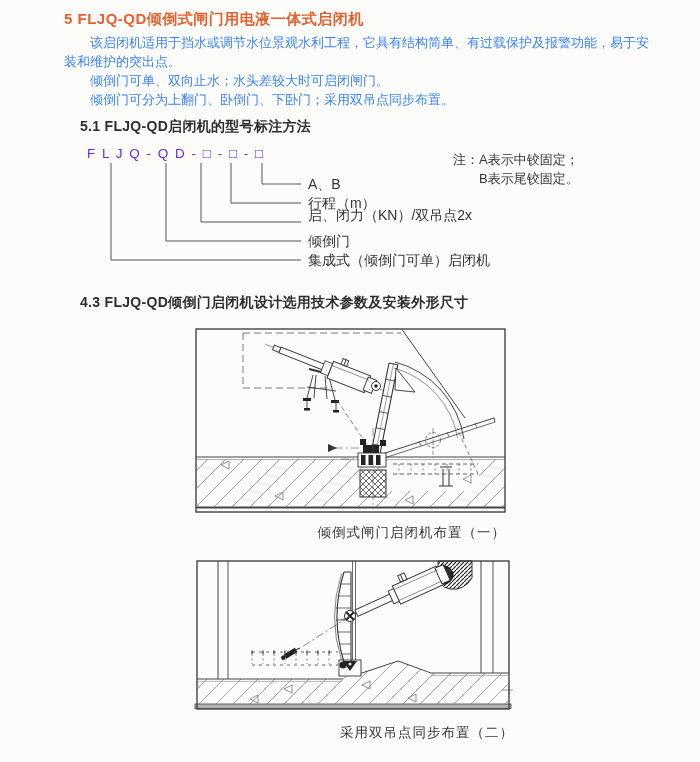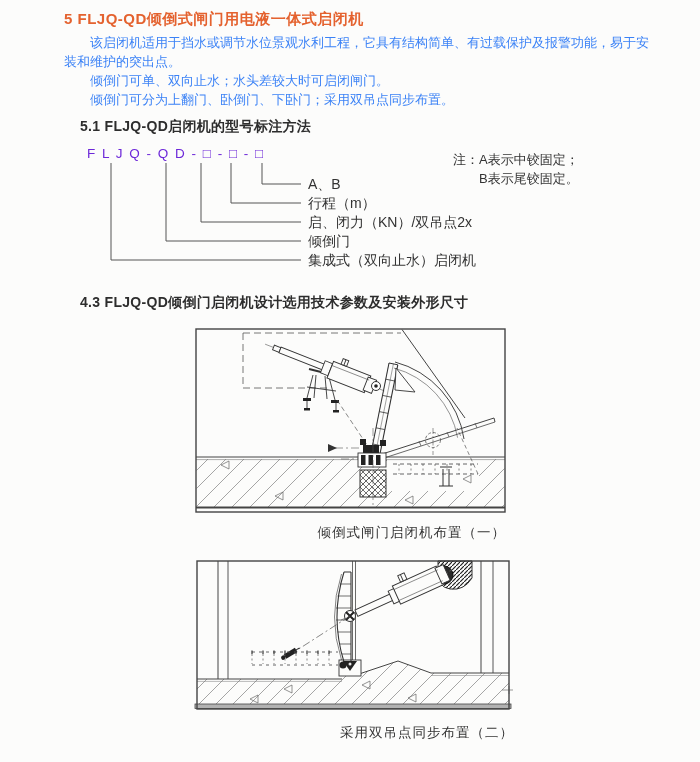--- a/index.html
+++ b/index.html
@@ -58,23 +58,23 @@
       <path d="M262,23 V44  H301"></path>
       <path d="M231,23 V63  H301"></path>
       <path d="M201,23 V82  H301"></path>
       <path d="M166,23 V101 H301"></path>
       <path d="M111,23 V120 H301"></path>
     </g>
   </svg>
 
   <div class="leader-label" style="top:177px">A、B</div>
   <div class="leader-label" style="top:196px">行程（m）</div>
-  <div class="leader-label" style="top:215px">启、闭力（KN）/双吊点2x</div>
+  <div class="leader-label" style="top:208px">启、闭力（KN）/双吊点2x</div>
   <div class="leader-label" style="top:234px">倾倒门</div>
-  <div class="leader-label" style="top:253px">集成式（双向止水）启闭机</div>
+  <div class="leader-label" style="top:253px">集成式（倾倒门可单）启闭机</div>
 
   <div class="note-line" style="left:453px;top:151px">注：A表示中铰固定；</div>
   <div class="note-line" style="left:479px;top:170px">B表示尾铰固定。</div>
 
   <h2 class="sec" style="top:294px">4.3 FLJQ-QD倾倒门启闭机设计选用技术参数及安装外形尺寸</h2>
 
   <div class="fig" style="left:195px;top:328px">
     <svg width="311" height="185" viewBox="0 0 311 185">
       <defs>
         <pattern id="f1h" patternUnits="userSpaceOnUse" width="18" height="18">

